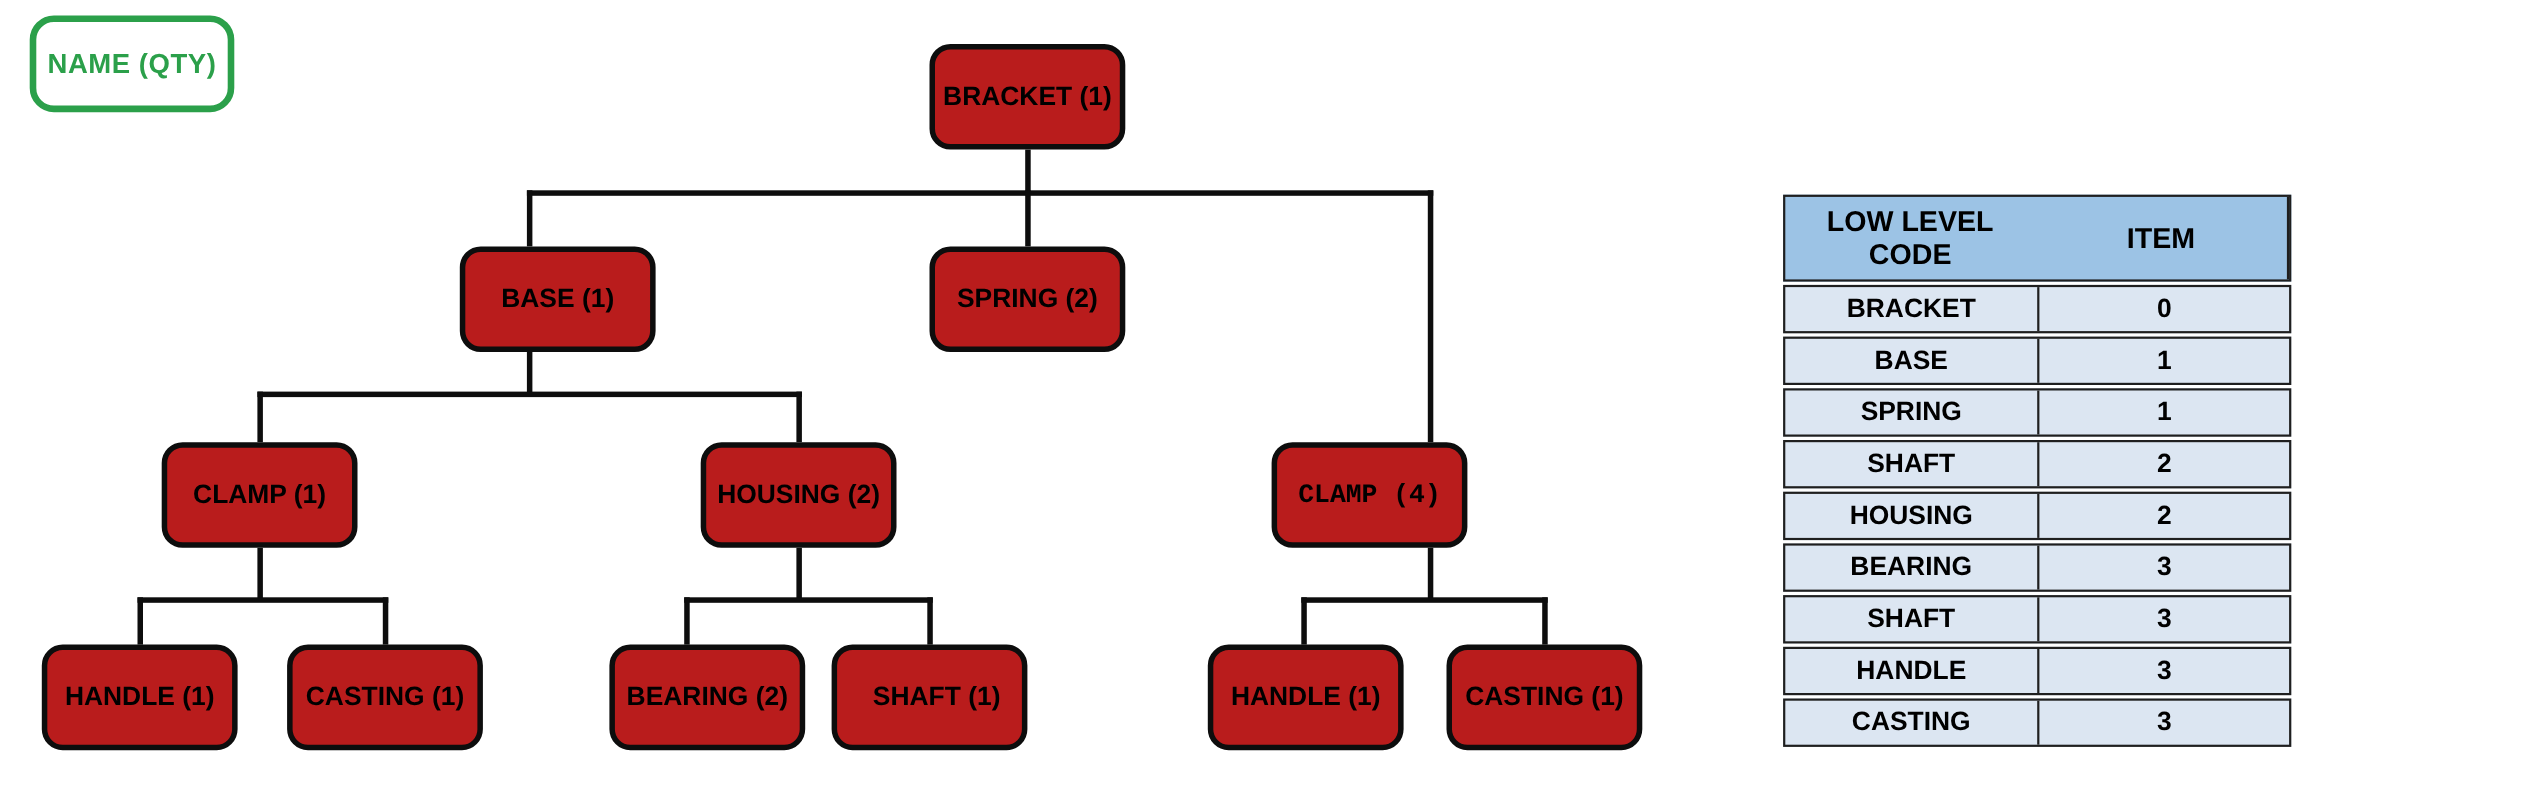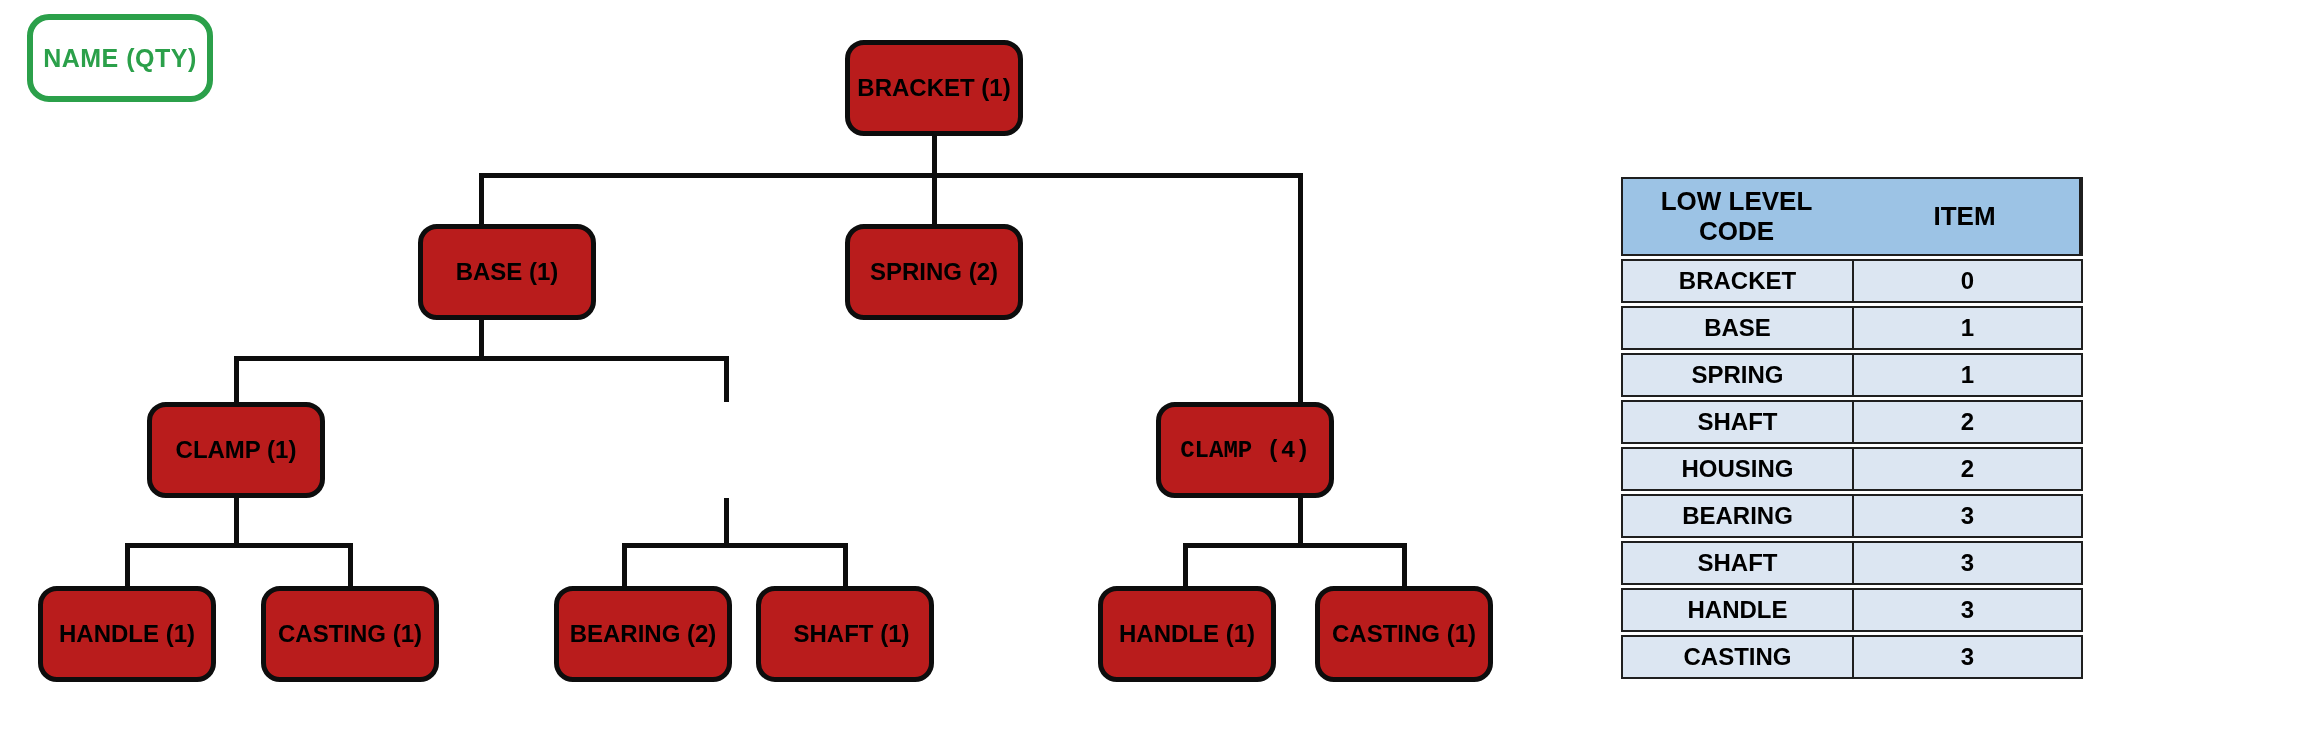--- a/index.html
+++ b/index.html
@@ -120,20 +120,23 @@
   </div>
   <div class="node" style="left:392px; top:224px;margin-left:26px;">
     <span>BASE (1)</span>
   </div>
   <div class="node" style="left:845px; top:224px;">
     <span>SPRING (2)</span>
   </div>
   <div class="node" style="left:147px; top:402px;">
     <span>CLAMP (1)</span>
   </div>
+  <div class="node" style="left:637px; top:402px;">
+    <span>HOUSING (2)</span>
+  </div>
   <div class="node" style="left:1156px; top:402px;font-family:Liberation Mono, monospace;">
     <span>CLAMP (4)</span>
   </div>
   <div class="node" style="left:38px; top:586px;">
     <span>HANDLE (1)</span>
   </div>
   <div class="node" style="left:261px; top:586px;">
     <span>CASTING (1)</span>
   </div>
   <div class="node" style="left:554px; top:586px;">

